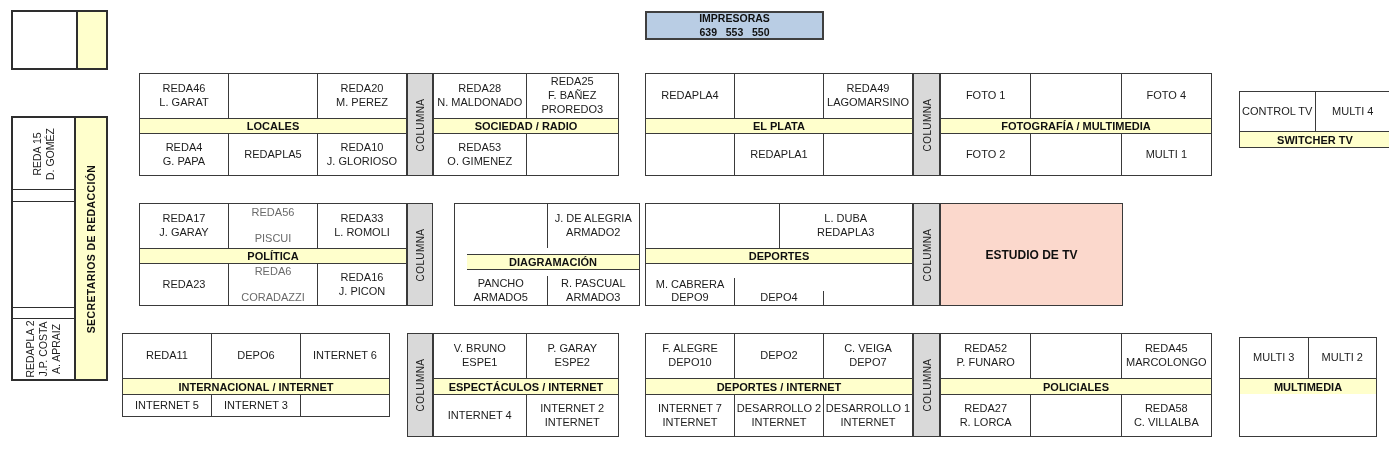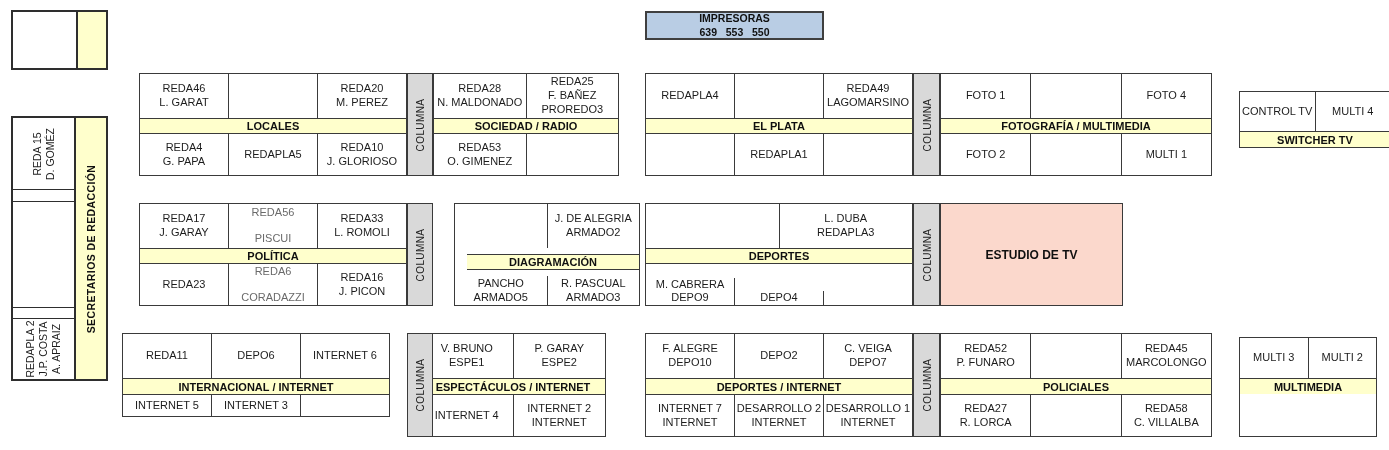--- a/index.html
+++ b/index.html
@@ -288,21 +288,21 @@
       <div class="s-row" style="flex: 1 1 auto;">
         <div class="s-cell">
           <div>INTERNET 5</div>
         </div>
         <div class="s-cell">
           <div>INTERNET 3</div>
         </div>
         <div class="s-cell"></div>
       </div>
     </div>
-    <div class="section" style="left: 420px; top: 333px; width: 186px; height: 104px;">
+    <div class="section" style="left: 433px; top: 333px; width: 186px; height: 104px;">
       <div class="s-row" style="flex: 0 0 44px;">
         <div class="s-cell">
           <div>V. BRUNO</div>
           <div>ESPE1</div>
         </div>
         <div class="s-cell">
           <div>P. GARAY</div>
           <div>ESPE2</div>
         </div>
       </div>

